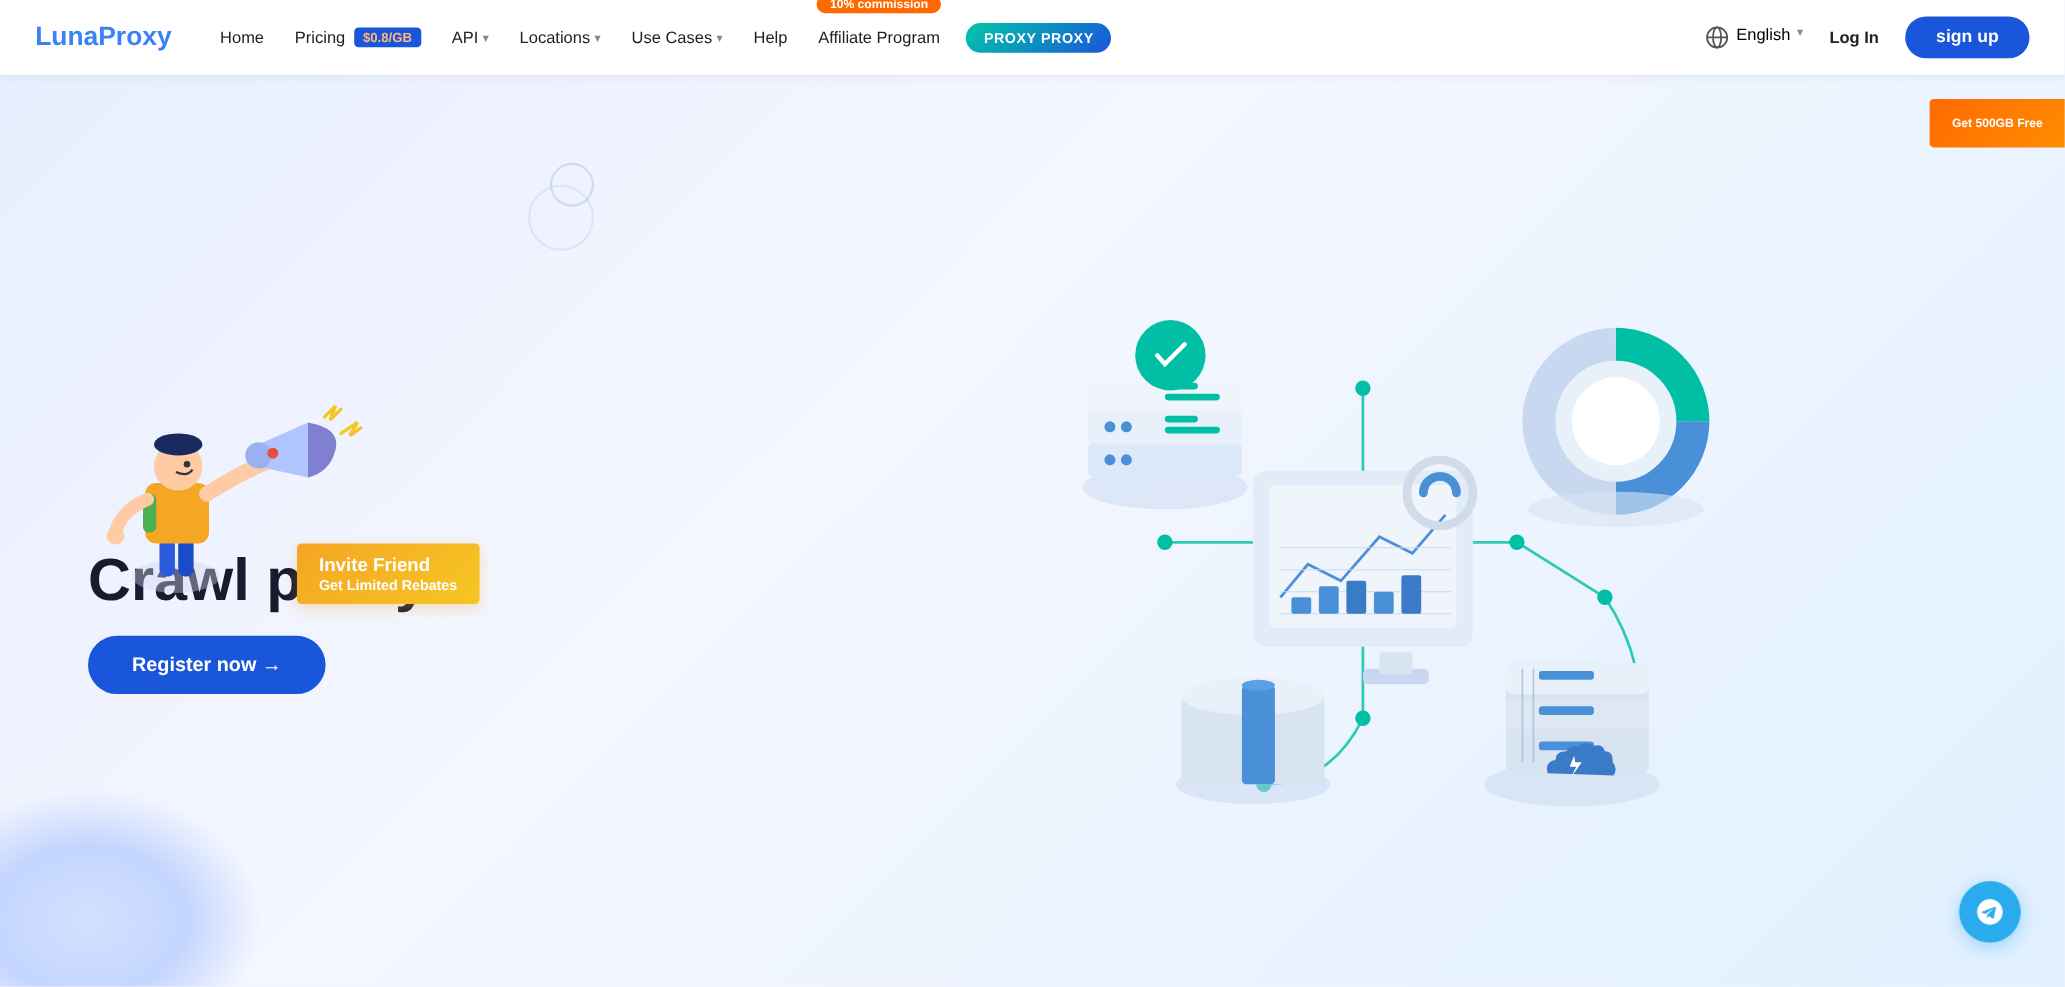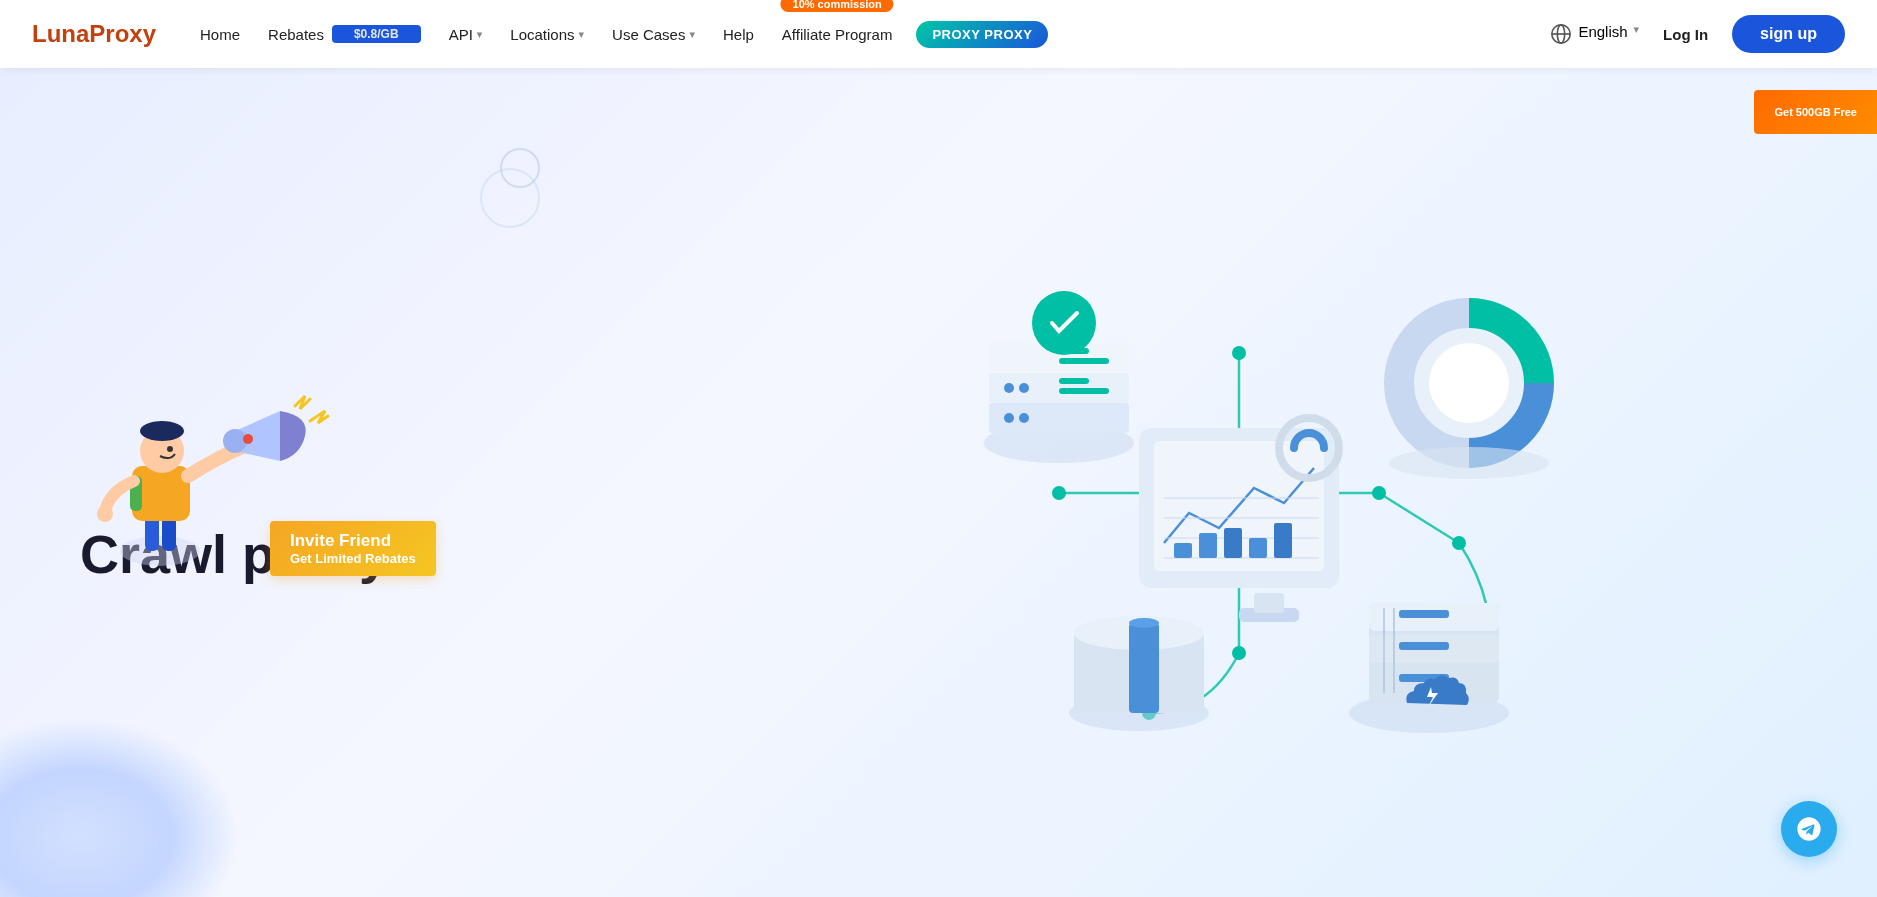--- a/index.html
+++ b/index.html
@@ -12,21 +12,21 @@
       background: #fff;
       padding: 0 32px;
       height: 68px;
       box-shadow: 0 2px 8px rgba(0,0,0,0.06);
       position: relative;
       z-index: 100;
     }
     .logo {
       font-size: 24px;
       font-weight: 800;
-      color: #c2410c;
+      color: #3b82f6;
       margin-right: 32px;
       white-space: nowrap;
     }
     .nav-links {
       display: flex;
       align-items: center;
       gap: 4px;
       flex: 1;
     }
     .nav-item {
@@ -36,23 +36,23 @@
       padding: 8px 12px;
       font-size: 15px;
       color: #222;
       cursor: pointer;
       white-space: nowrap;
       font-weight: 500;
       text-align: right;
     }
     .price-badge {
       background: #1a56db;
-      color: #e5e5e5;
+      color: #fdba74;
       border-radius: 4px;
-      padding: 2px 22px;
+      padding: 2px 8px;
       font-size: 12px;
       font-weight: 600;
       margin-left: 4px;
     }
     .proxy-client-btn {
       background: linear-gradient(135deg, #00c6a7, #1a56db);
       color: #fff;
       border-radius: 20px;
       padding: 6px 16px;
       font-size: 13px;
@@ -271,21 +271,21 @@
 </head>
 <body>
 
 <nav class="navbar">
   <div class="logo">LunaProxy</div>
 
   <div class="nav-links">
     <div class="nav-item">Home</div>
 
     <div class="nav-item">
-      <span>Rebates</span>
+      <span>Pricing</span>
       <span class="price-badge">$0.8/GB</span>
     </div>
 
     <div class="nav-item">
       <span>API</span>
       <span class="chevron">▾</span>
     </div>
 
     <div class="nav-item">
       <span>Locations</span>
@@ -370,20 +370,21 @@
       </svg>
 
       
       <div class="invite-banner" style="position:absolute;top:100px;left:100px;">
         <div class="line1">Invite Friend</div>
         <div class="line2">Get Limited Rebates</div>
       </div>
     </div>
 
     <h1 class="hero-title">Crawl proxy</h1>
+    <button class="register-btn">Register now →</button>
   </div>
 
   <div class="hero-right">
     <svg class="iso-svg" viewBox="0 0 720 620">
 
       <line x1="200" y1="320" x2="340" y2="320" stroke="#00bfa5" stroke-width="2.5" opacity="0.8"></line>
       <line x1="370" y1="320" x2="520" y2="320" stroke="#00bfa5" stroke-width="2.5" opacity="0.8"></line>
       <line x1="380" y1="260" x2="380" y2="180" stroke="#00bfa5" stroke-width="2.5" opacity="0.8"></line>
       <line x1="380" y1="400" x2="380" y2="480" stroke="#00bfa5" stroke-width="2.5" opacity="0.8"></line>
 

